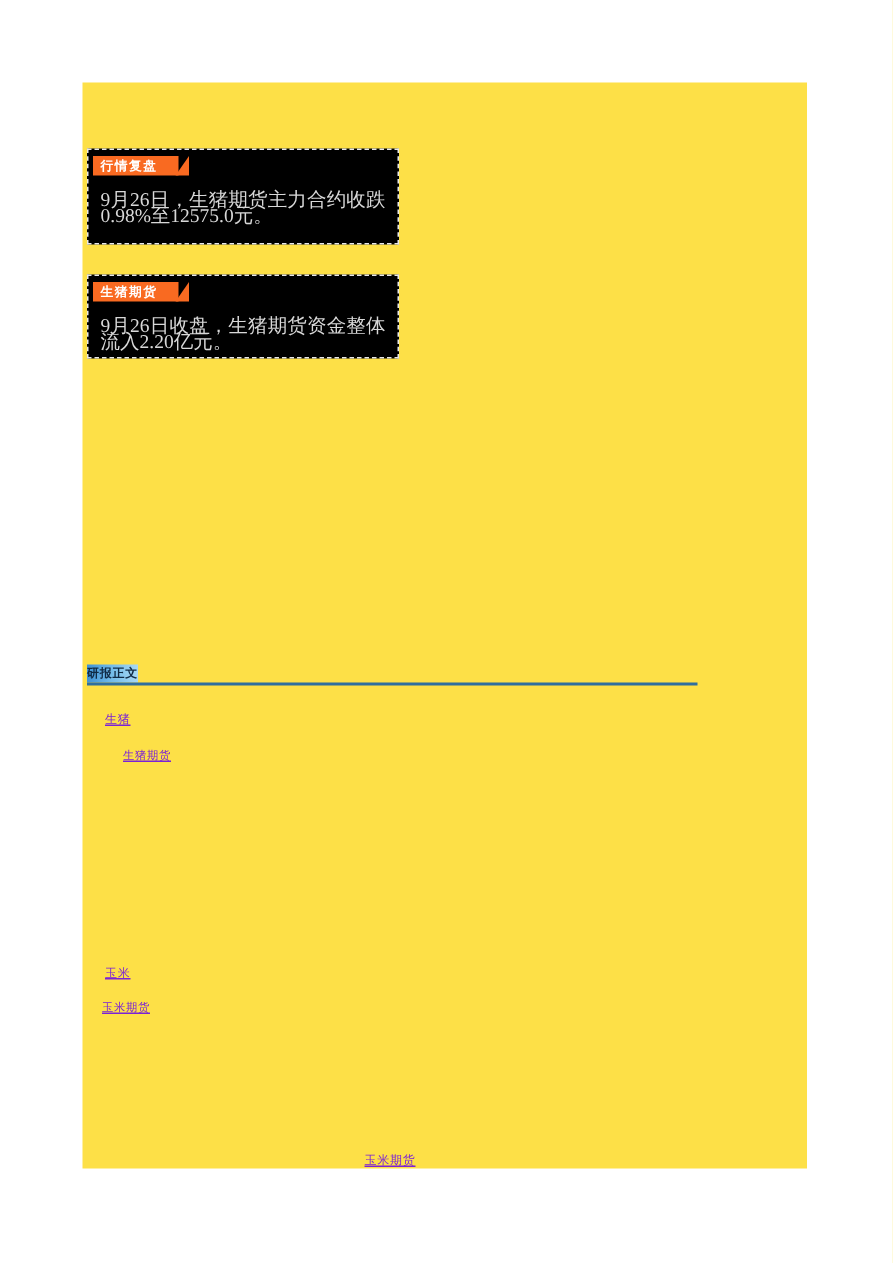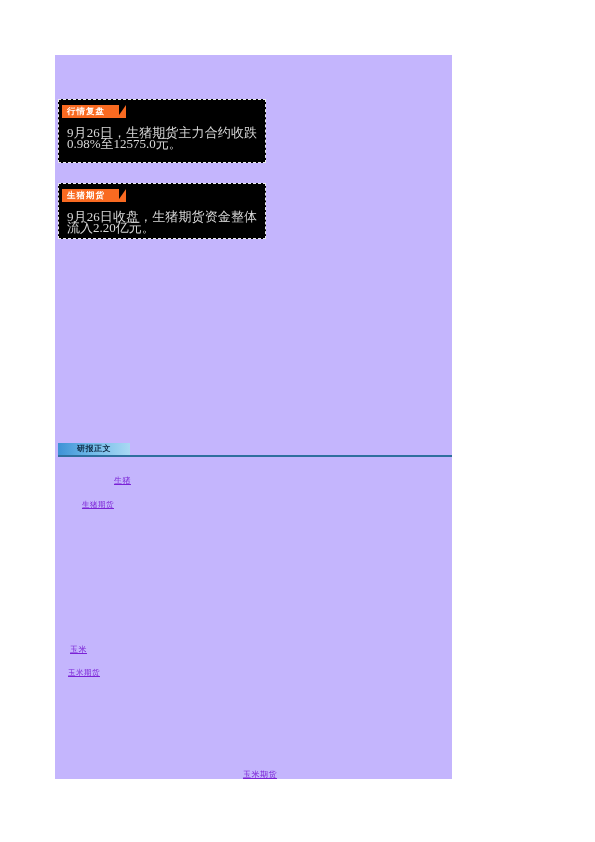--- a/index.html
+++ b/index.html
@@ -20,23 +20,23 @@
     width: 595px;
     height: 842px;
     background: #ffffff;
   }
 
   
   #sheet {
     position: absolute;
     left: 55px;
     top: 55px;
-    width: 397px;
+    width: 483px;
     height: 724px;
-    background: #c4b5fd;
+    background: #fde047;
     overflow: hidden;
   }
 
   
   .hl-box {
     position: absolute;
     border: 1px dashed #e8e8e8;
     box-sizing: border-box;
     background: #000000;
   }
@@ -93,21 +93,21 @@
     top: 388px;
     width: 407px;
     height: 18px;
   }
   #report-tab {
     position: absolute;
     left: 0;
     top: 0;
     height: 12px;
     line-height: 12px;
-    padding: 0 19px;
+    padding: 0 0;
     background: linear-gradient(to right, #3e92d6 0%, #6fb9e8 45%, #a9d9f3 100%);
     color: #102a44;
     font-size: 8px;
     font-family: "Liberation Sans", "DejaVu Sans", sans-serif;
     font-weight: bold;
     letter-spacing: 0.5px;
     white-space: nowrap;
   }
   #report-rule {
     position: absolute;
@@ -126,21 +126,21 @@
   .doc-link {
     color: #7b22d6;
     text-decoration: underline;
     font-size: 8px;
     font-family: "Liberation Serif", "DejaVu Serif", serif;
     letter-spacing: 0.5px;
     cursor: pointer;
   }
   .doc-link.lvl2 { font-size: 7.5px; }
 
-  #link-pig       { left: 15px; top: 414px; margin-left: 44px; }
+  #link-pig       { left: 15px; top: 414px; }
   #link-pig-fut   { left: 27px; top: 438px; text-align: right; }
   #link-corn      { left: 15px; top: 583px; }
   #link-corn-fut  { left: 13px; top: 606px; }
   #link-starch    { left: 188px; top: 708px; }
 </style>
 </head>
 <body>
 
 <div id="page">
 

